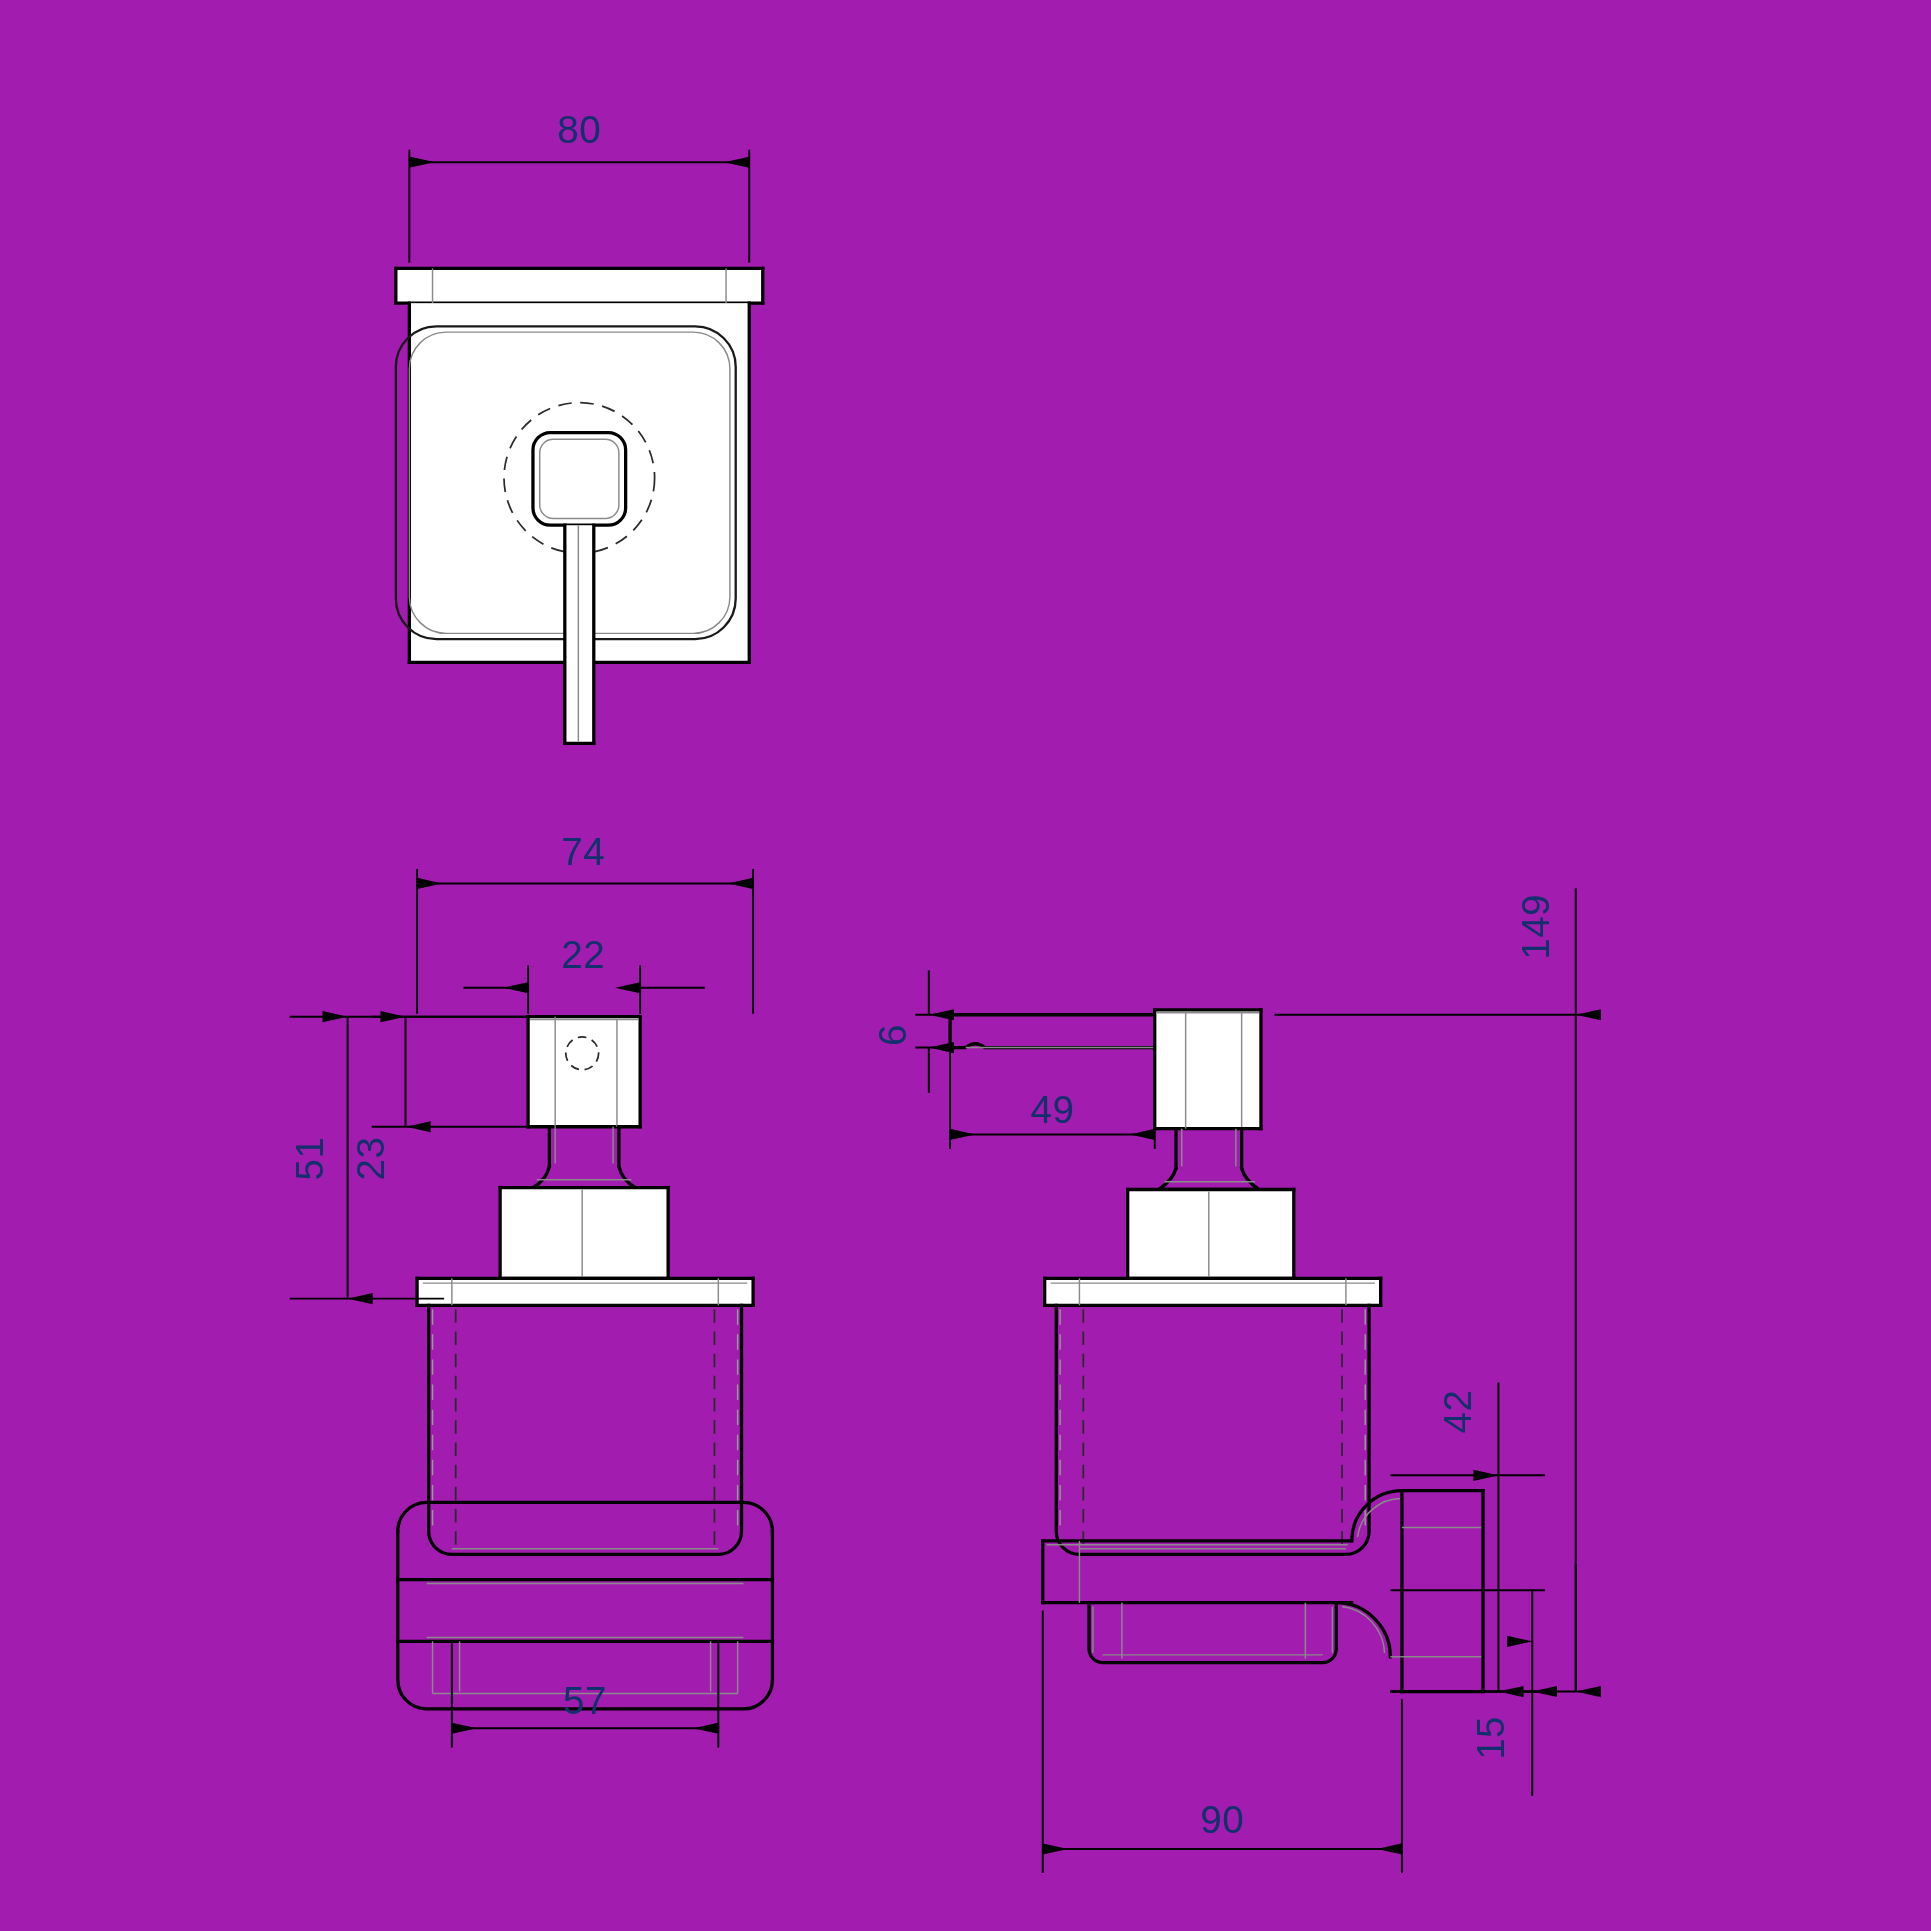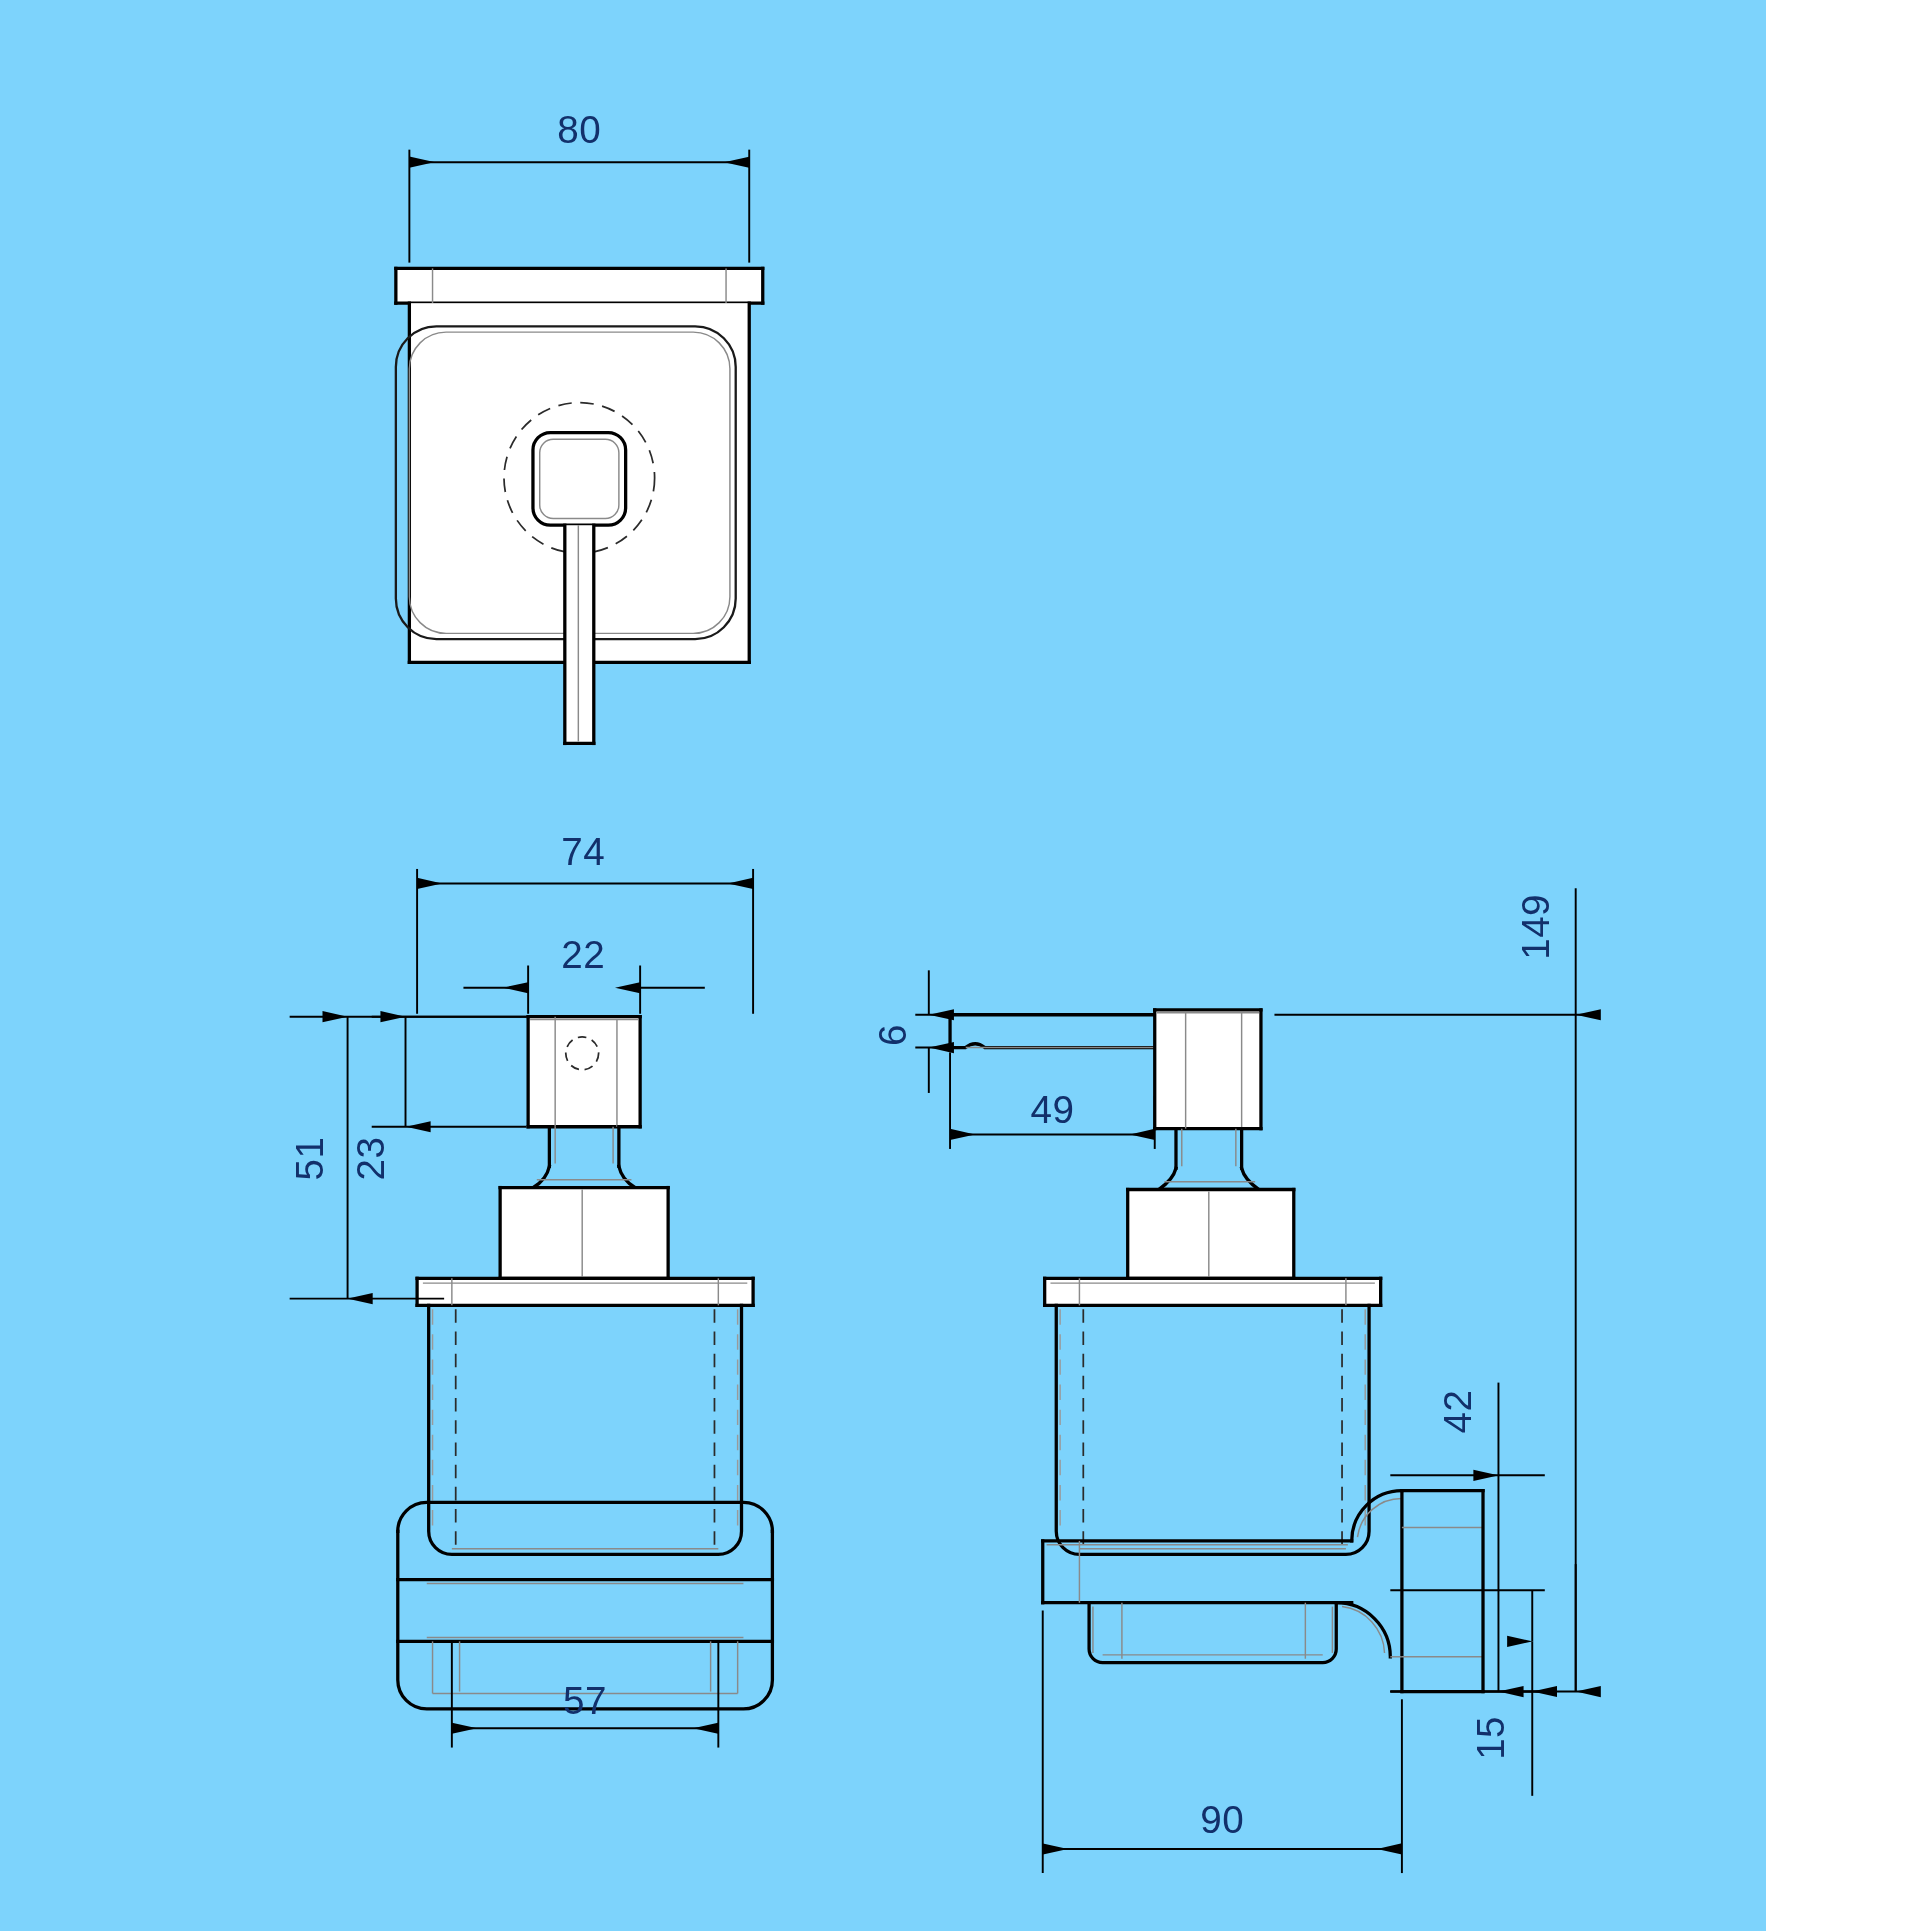--- a/index.html
+++ b/index.html
@@ -8,23 +8,23 @@
     background: #ffffff;
   }
   body {
     width: 1931px;
     height: 1931px;
     font-family: "Liberation Sans", sans-serif;
     overflow: hidden;
   }
   #drawing-root {
     position: relative;
-    width: 1766px;
+    width: 1931px;
     height: 1931px;
-    background: #7dd3fc;
+    background: #a21caf;
   }
   svg.cad {
     position: absolute;
     top: 0;
     left: 0;
     width: 1931px;
     height: 1931px;
     display: block;
   }
   

